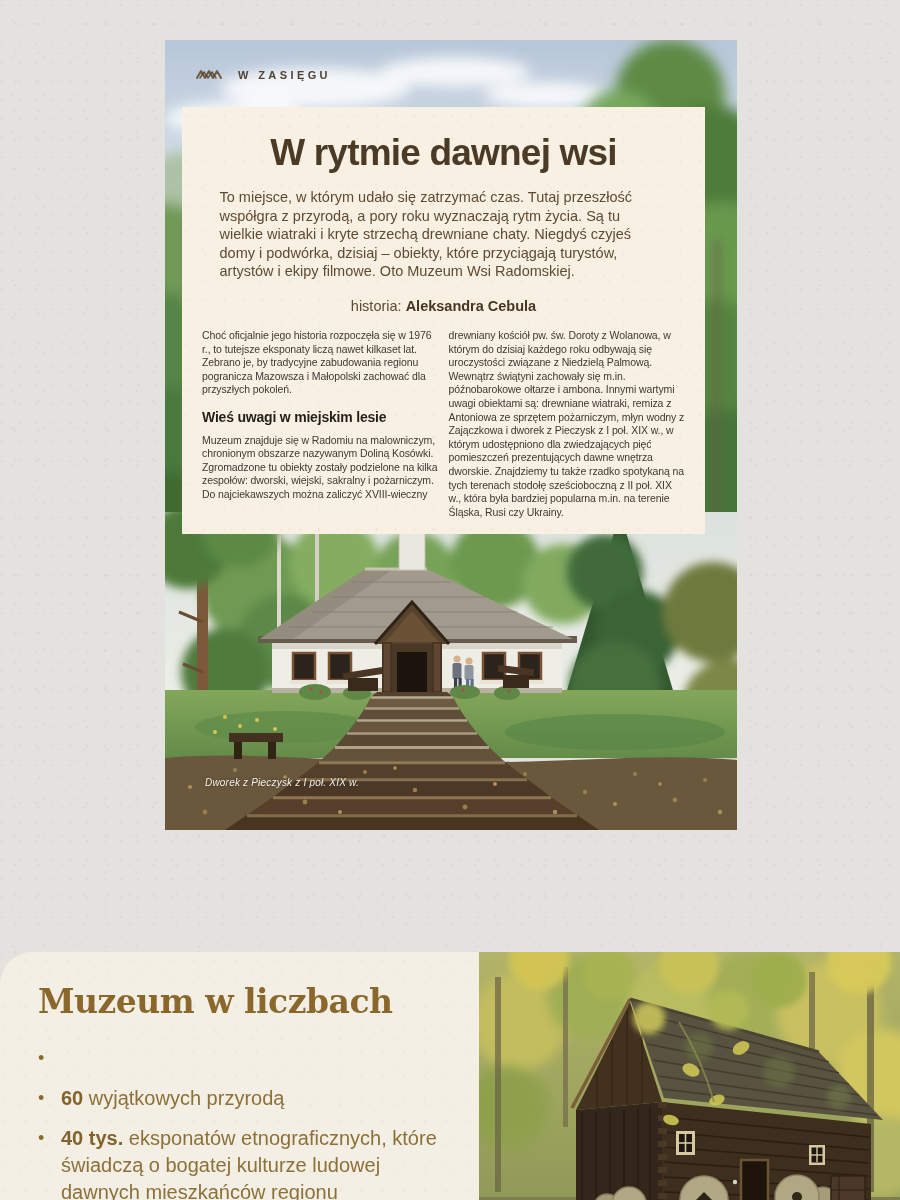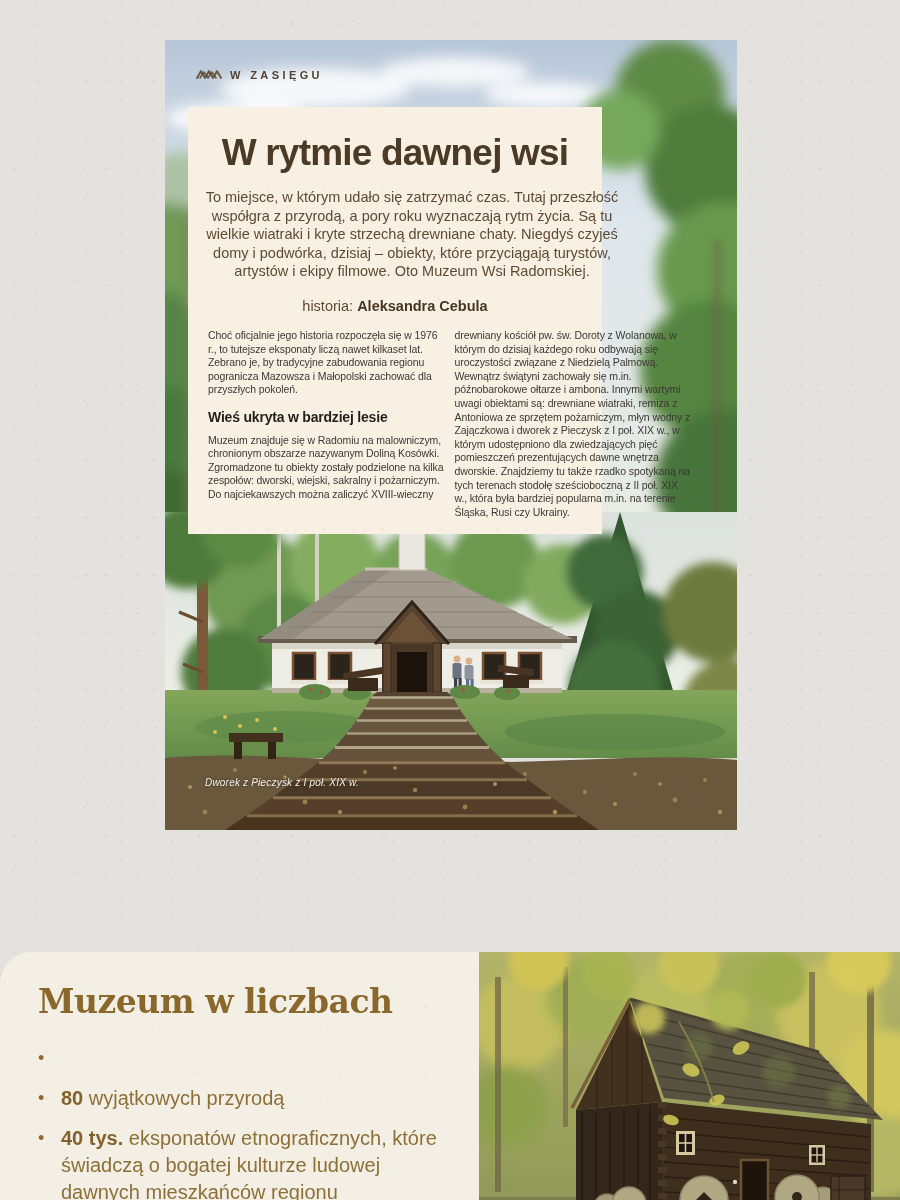--- a/index.html
+++ b/index.html
@@ -10,34 +10,34 @@
       radial-gradient(circle at 13% 27%, rgba(90,85,75,.06) 0 1px, transparent 1.6px),
       radial-gradient(circle at 67% 83%, rgba(90,85,75,.05) 0 1px, transparent 1.6px),
       radial-gradient(circle at 41% 57%, rgba(60,55,45,.04) 0 1px, transparent 1.6px),
       #e4e2de;
     background-size:17px 19px,23px 29px,31px 37px;
   }
   
   .card{position:absolute;left:165px;top:40px;width:572px;height:812px;}
   .card-photo{position:absolute;left:0;top:0;width:572px;height:494px;overflow:hidden;}
   .card-photo svg{display:block;width:100%;height:100%;}
-  .logo{position:absolute;left:31px;top:28px;display:flex;align-items:center;gap:8px;z-index:5;}
+  .logo{position:absolute;left:31px;top:28px;display:flex;align-items:center;gap:16px;z-index:5;}
   .logo-text{font-size:11px;font-weight:bold;letter-spacing:3.4px;color:#4e4335;}
   
   .panel{
-    position:absolute;left:23px;top:67px;width:414px;height:427px;z-index:4;
+    position:absolute;left:17px;top:67px;width:523px;height:427px;z-index:4;
     background:
       radial-gradient(circle at 23% 37%, rgba(160,130,90,.07) 0 1px, transparent 1.5px),
       radial-gradient(circle at 71% 63%, rgba(160,130,90,.06) 0 1px, transparent 1.5px),
       #f8f1e3;
     background-size:19px 23px,29px 31px;
   }
   .title{margin:25px 10px 0;text-align:center;font-size:37px;font-weight:bold;
     letter-spacing:-0.8px;color:#4b3a26;}
-  .intro{margin:14px auto 5px;width:448px;text-align:center;font-size:14.5px;
+  .intro{margin:14px auto 5px;width:448px;text-align:left;font-size:14.5px;
     line-height:18.6px;color:#5e4a33;}
   .author{margin-top:17px;text-align:center;font-size:14.5px;color:#5e4a33;}
   .author b{color:#463521;}
   .cols{position:absolute;left:20px;top:222px;width:483px;display:flex;gap:10px;}
   .col{width:240px;font-size:10.5px;line-height:13.6px;letter-spacing:-0.1px;color:#3c3833;}
   .col p{margin:0 0 14px;}
   .col h3{margin:6px 0 9px;font-size:14px;letter-spacing:-0.2px;color:#221f1b;}
   
   .manor{position:absolute;left:0;top:472px;width:572px;height:318px;overflow:hidden;}
   .manor svg{display:block;width:100%;height:100%;}
@@ -121,21 +121,21 @@
     <span class="logo-text">W ZASIĘGU</span>
   </div>
 
   <div class="panel">
     <h1 class="title">W rytmie dawnej wsi</h1>
     <p class="intro">To miejsce, w którym udało się zatrzymać czas. Tutaj przeszłość współgra z przyrodą, a pory roku wyznaczają rytm życia. Są tu wielkie wiatraki i kryte strzechą drewniane chaty. Niegdyś czyjeś domy i podwórka, dzisiaj – obiekty, które przyciągają turystów, artystów i ekipy filmowe. Oto Muzeum Wsi Radomskiej.</p>
     <div class="author"><span>historia: </span><b>Aleksandra Cebula</b></div>
     <div class="cols">
       <div class="col">
         <p>Choć oficjalnie jego historia rozpoczęła się w 1976 r., to tutejsze eksponaty liczą nawet kilkaset lat. Zebrano je, by tradycyjne zabudowania regionu pogranicza Mazowsza i Małopolski zachować dla przyszłych pokoleń.</p>
-        <h3>Wieś ukryta w bardziej lesie</h3>
+        <h3>Wieś uwagi w miejskim lesie</h3>
         <p>Muzeum znajduje się w Radomiu na malowniczym, chronionym obszarze nazywanym Doliną Kosówki. Zgromadzone tu obiekty zostały podzielone na kilka zespołów: dworski, wiejski, sakralny i pożarniczym. Do najciekawszych można zaliczyć XVIII-wieczny</p>
       </div>
       <div class="col">
         <p>drewniany kościół pw. św. Doroty z Wolanowa, w którym do dzisiaj każdego roku odbywają się uroczystości związane z Niedzielą Palmową. Wewnątrz świątyni zachowały się m.in. późnobarokowe ołtarze i ambona. Innymi wartymi uwagi obiektami są: drewniane wiatraki, remiza z Antoniowa ze sprzętem pożarniczym, młyn wodny z Zajączkowa i dworek z Pieczysk z I poł. XIX w., w którym udostępniono dla zwiedzających pięć pomieszczeń prezentujących dawne wnętrza dworskie. Znajdziemy tu także rzadko spotykaną na tych terenach stodołę sześcioboczną z II poł. XIX w., która była bardziej popularna m.in. na terenie Śląska, Rusi czy Ukrainy.</p>
       </div>
     </div>
   </div>
 
   <div class="manor">
     <svg viewBox="0 0 572 318" preserveAspectRatio="none">
@@ -315,21 +315,21 @@
 
 <div class="band">
   <div class="stats">
     <h2>Muzeum w liczbach</h2>
     <ul>
       <li>
         <span class="dot">•</span>
       </li>
       <li>
         <span class="dot">•</span>
-        <span><span class="val">80</span><span> wyjątkowych przyrodą</span></span>
+        <span><span class="val">60</span><span> wyjątkowych przyrodą</span></span>
       </li>
       <li>
         <span class="dot">•</span>
         <span><span class="val">40 tys.</span><span> eksponatów etnograficznych, które świadczą o bogatej kulturze ludowej dawnych mieszkańców regionu</span></span>
       </li>
     </ul>
   </div>
 
   <div class="barn">
     <svg viewBox="0 0 421 291" preserveAspectRatio="none">

